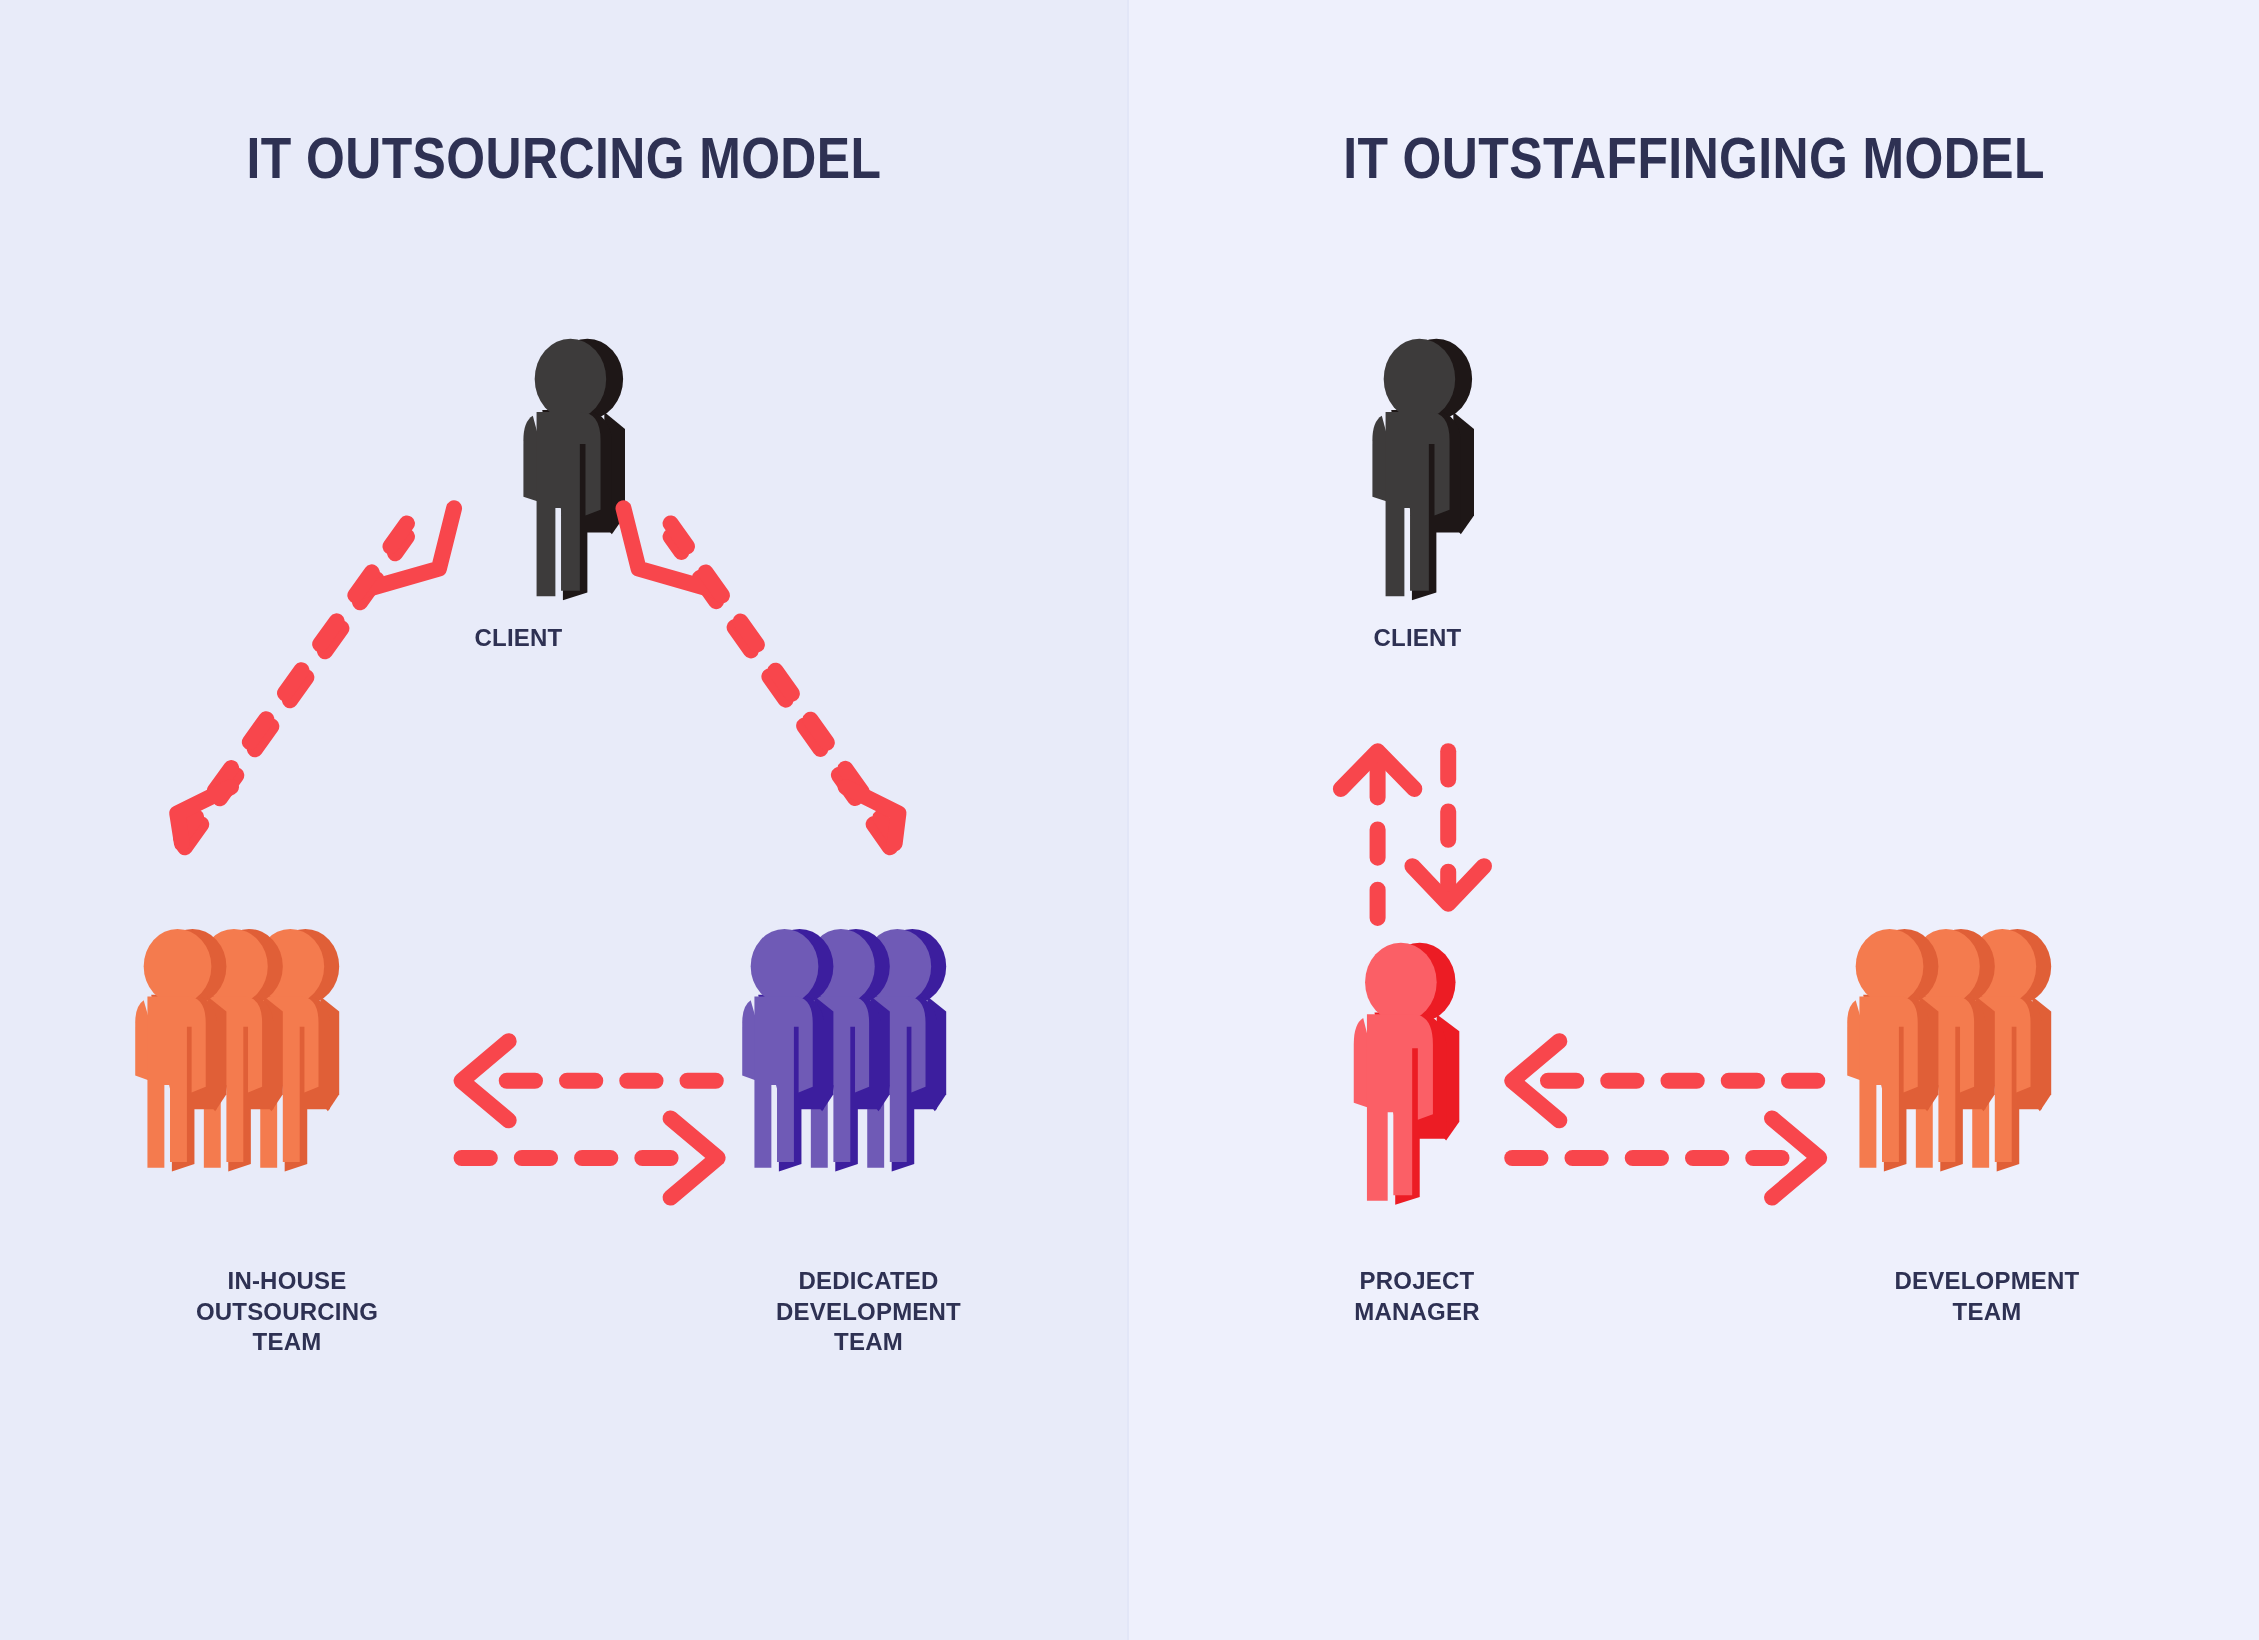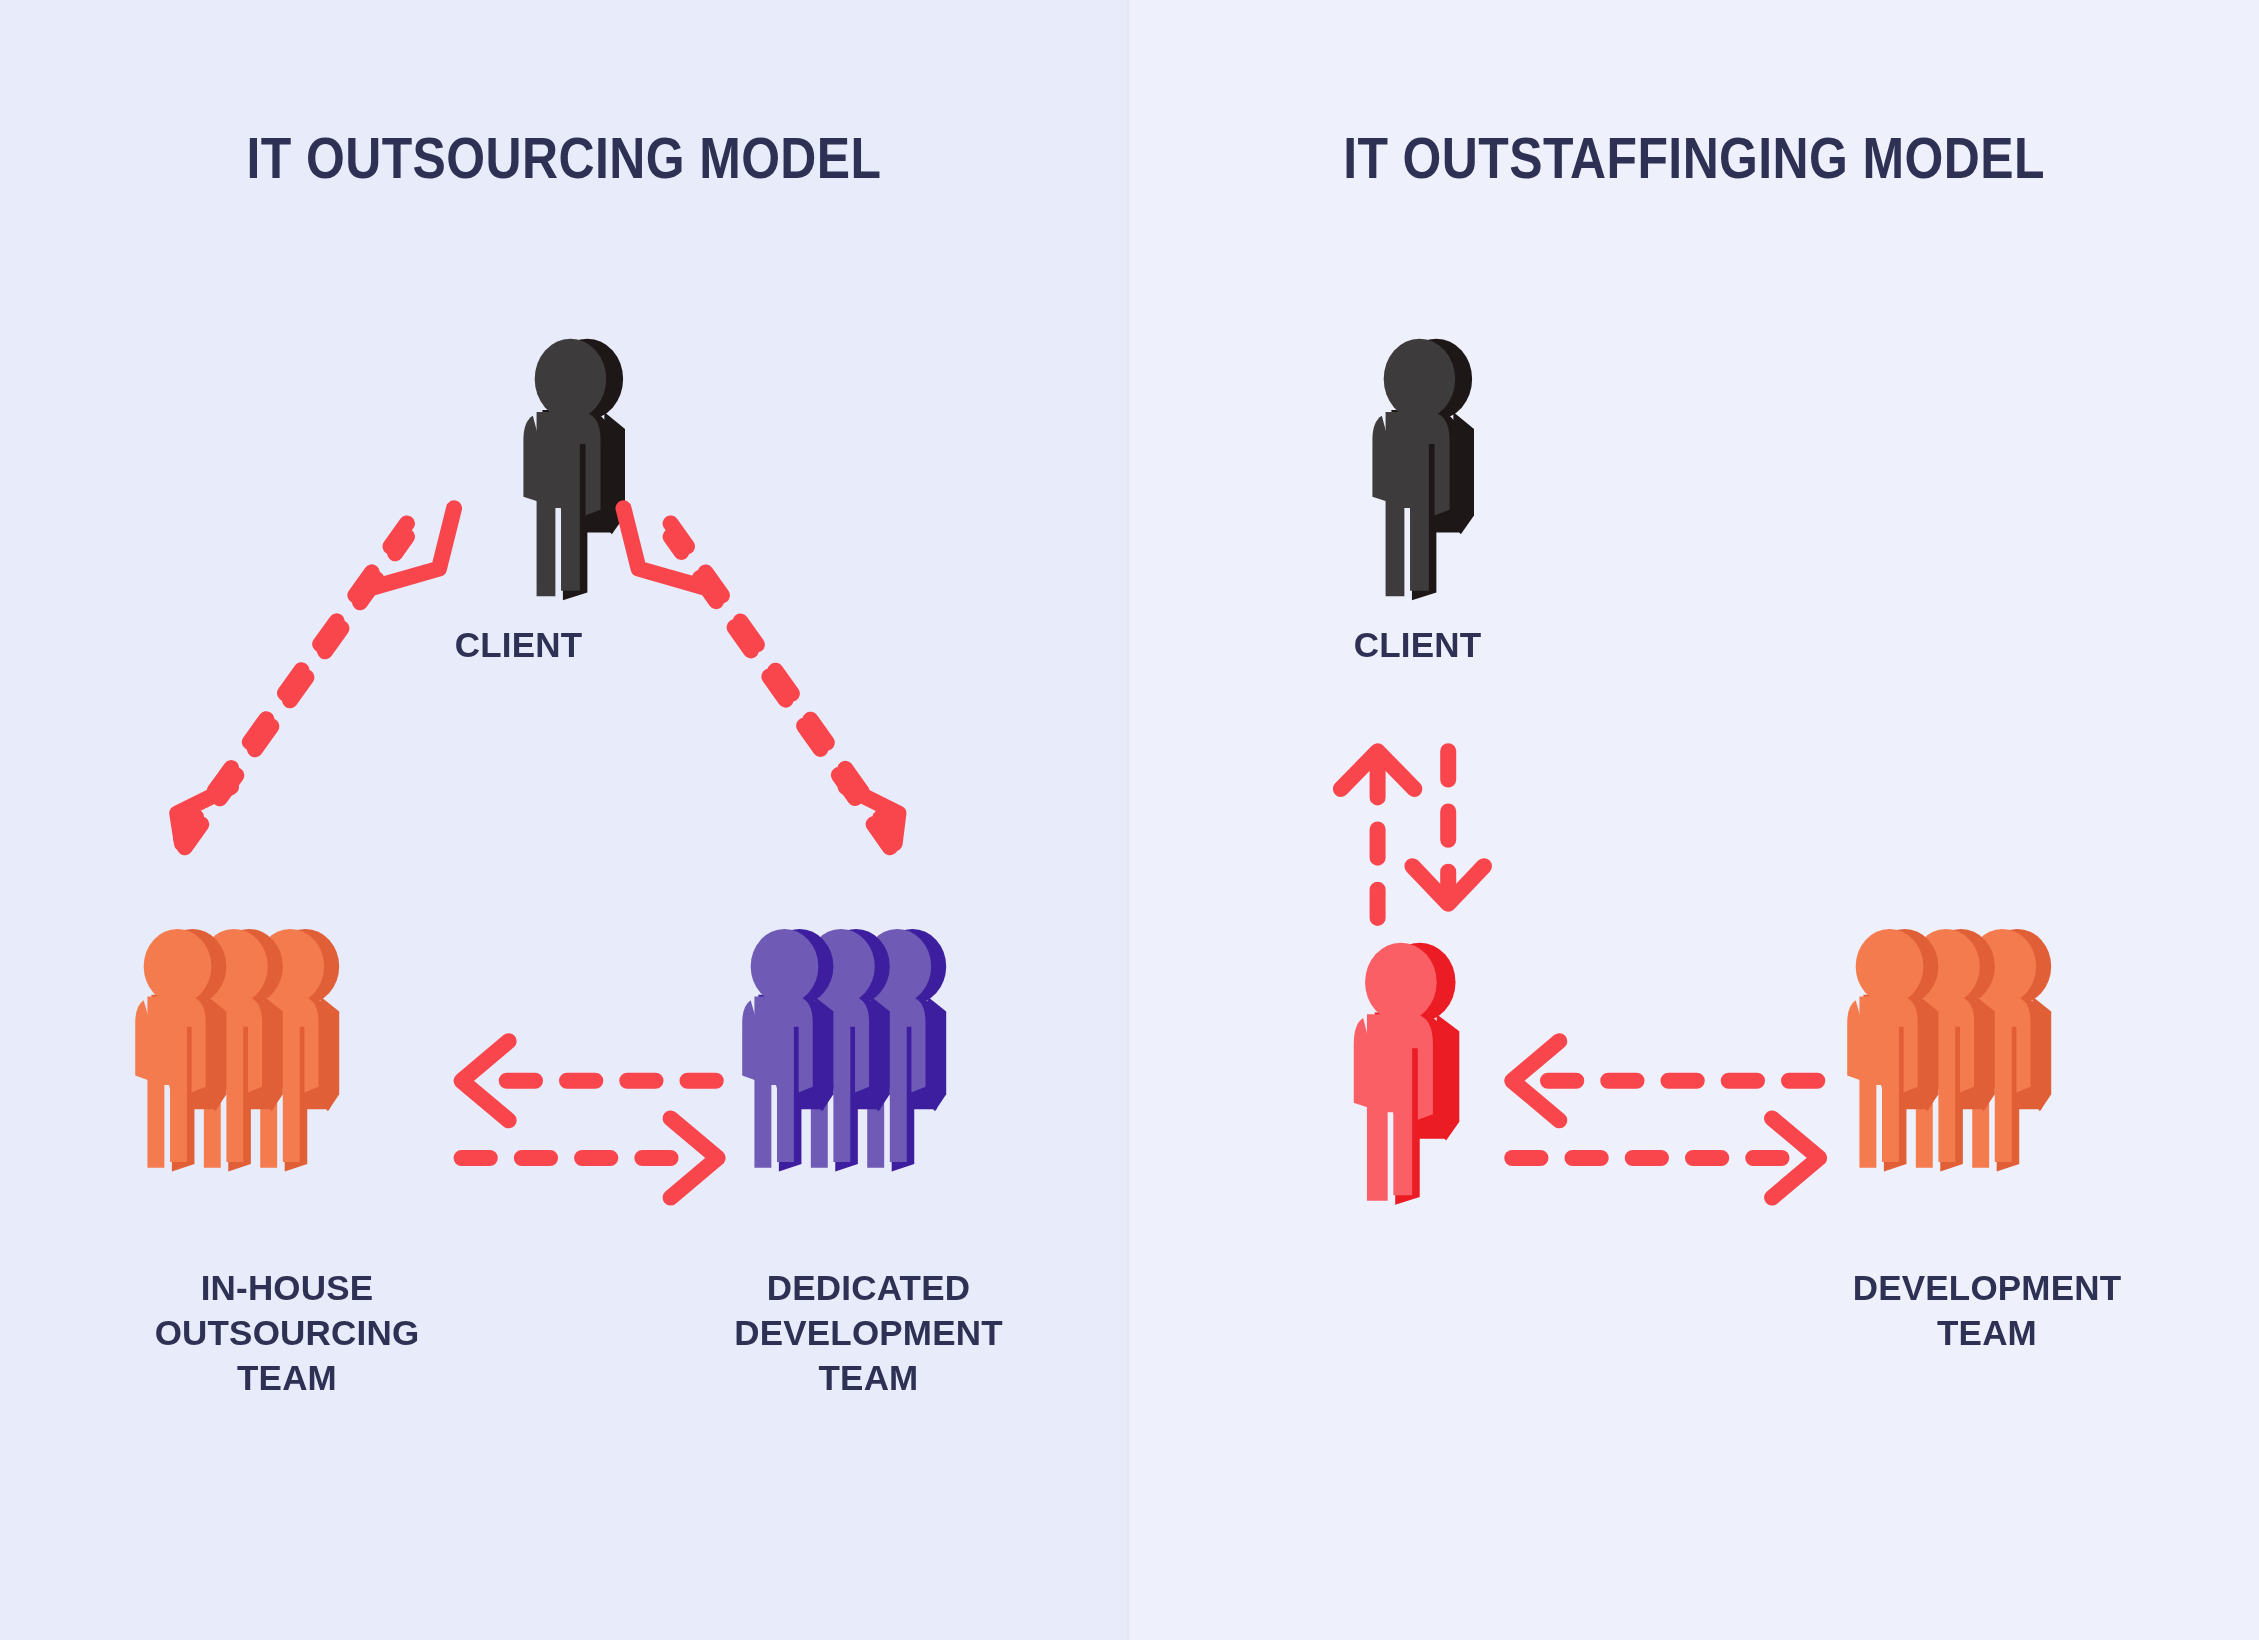--- a/index.html
+++ b/index.html
@@ -52,21 +52,21 @@
     white-space: nowrap;
   }
   .panel-title.left  { left: 0;      width: 1128px; }
   .panel-title.right { left: 1128px; width: 1132px; }
 
   
   .node-label {
     position: absolute;
     text-align: center;
     color: #2E3153;
-    font-size: 35px;
+    font-size: 24px;
     font-weight: bold;
     line-height: 1.28;
     letter-spacing: 0.2px;
     white-space: pre-line;
   }
 
   
   .figure-group {
     position: absolute;
   }
@@ -194,20 +194,22 @@
       <g>
         <ellipse cx="76" cy="48" rx="38" ry="42" fill="#EC1C24"></ellipse>
         <path d="M94 82 L118 100 L118 196 L104 216 L94 204 Z" fill="#EC1C24"></path>
         <path d="M28 80 L68 80 Q100 80 104 112 L104 214 L76 214 L76 276 L50 284 L50 196 Z" fill="#EC1C24"></path>
         <ellipse cx="56" cy="48" rx="38" ry="42" fill="#FB5F66"></ellipse>
         <path d="M16 86 Q6 92 6 114 L6 176 L24 182 L24 118 Z" fill="#FB5F66"></path>
         <path d="M20 82 L68 82 Q90 82 90 114 L90 188 L74 194 L74 118 L68 118 L68 274 L48 274 L48 186 L42 186 L42 280 L20 280 Z" fill="#FB5F66"></path>
       </g>
     </svg>
   </div>
+  <div class="node-label" style="left:1252px; top:1266px; width:330px;">PROJECT
+MANAGER</div>
 
   <div class="figure-group" style="left:1844px; top:927px;">
     <svg width="311" height="282" viewBox="0 0 330 300" aria-hidden="true">
       <g transform="translate(120,0)">
         <ellipse cx="64" cy="42" rx="36" ry="40" fill="#E05F37"></ellipse>
         <path d="M80 74 L100 90 L100 178 L88 196 L80 186 Z" fill="#E05F37"></path>
         <path d="M20 72 L58 72 Q86 72 90 100 L90 194 L66 194 L66 252 L42 260 L42 182 Z" fill="#E05F37"></path>
         <ellipse cx="48" cy="42" rx="36" ry="40" fill="#F47B4E"></ellipse>
         <path d="M12 78 Q3 84 3 102 L3 158 L20 164 L20 106 Z" fill="#F47B4E"></path>
         <path d="M16 74 L58 74 Q78 74 78 102 L78 170 L63 176 L63 106 L58 106 L58 250 L40 250 L40 168 L34 168 L34 256 L16 256 Z" fill="#F47B4E"></path>

